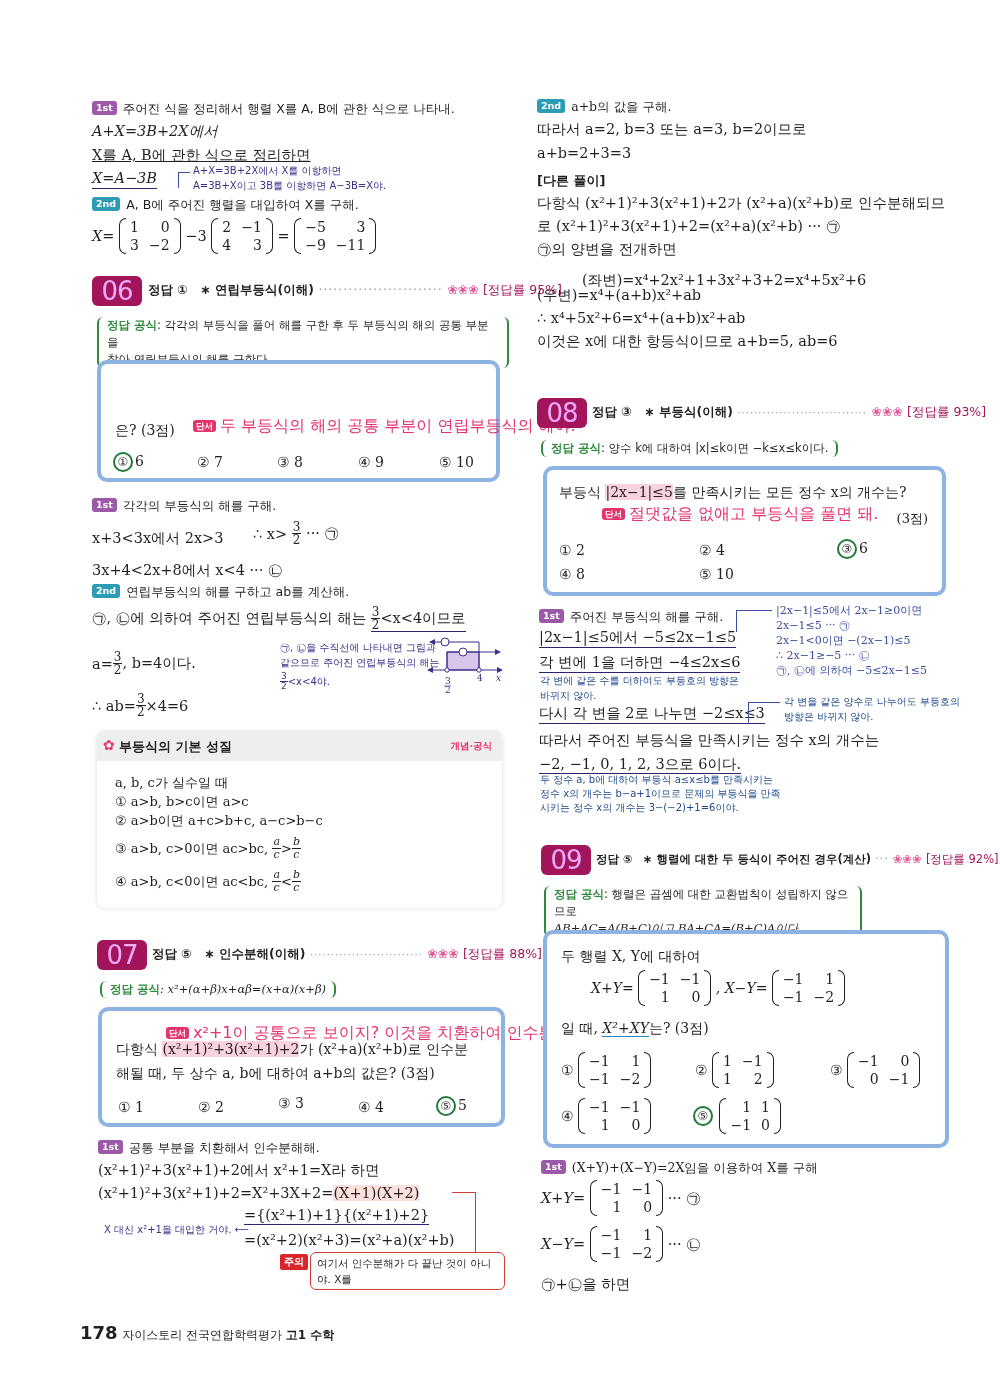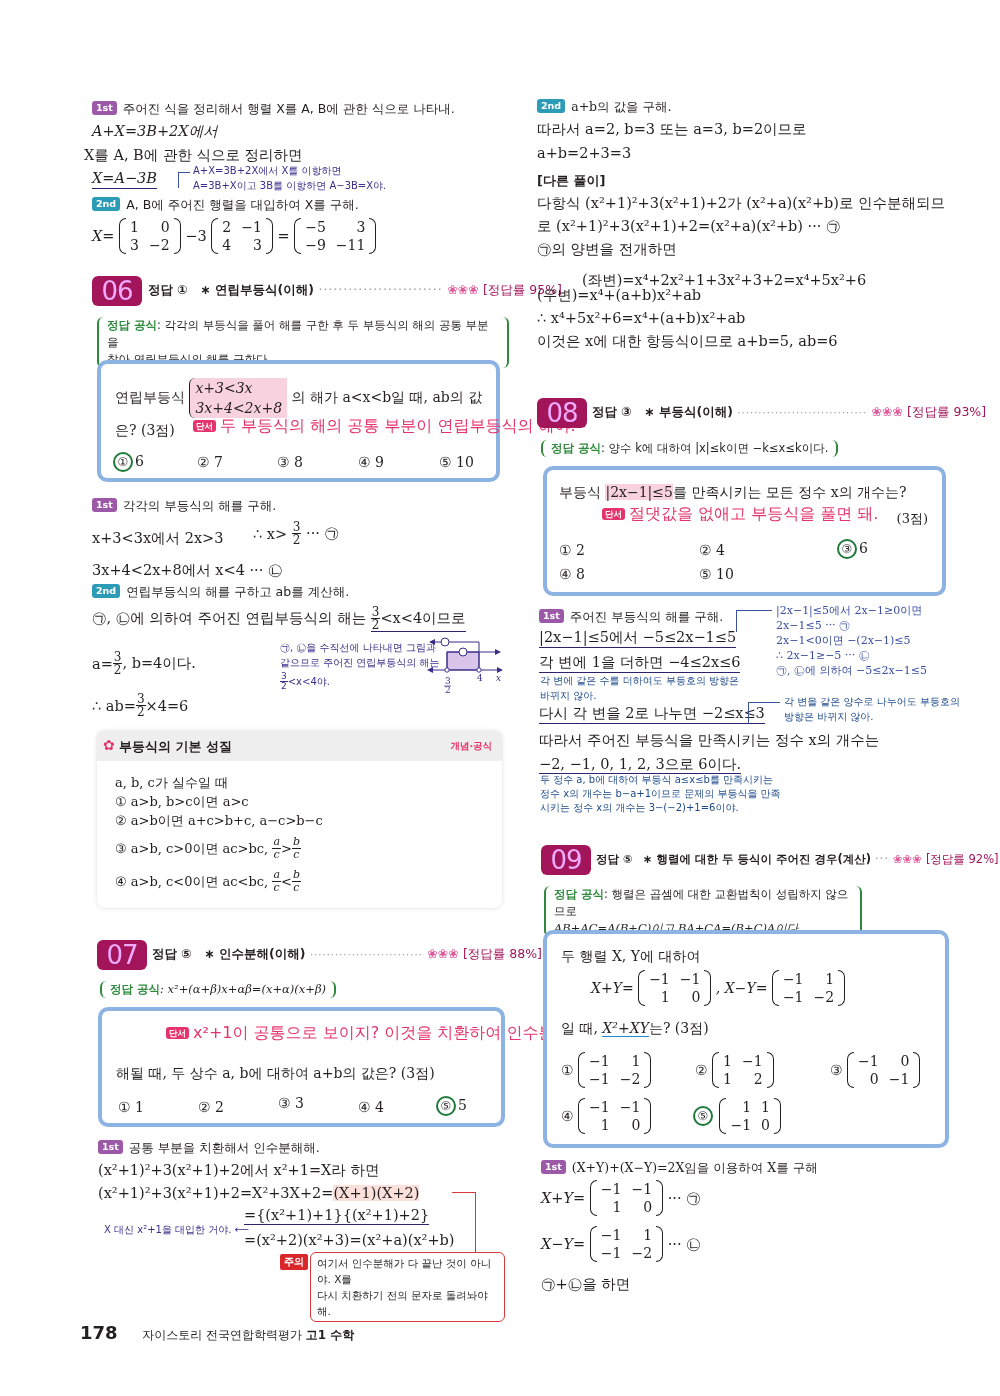--- a/index.html
+++ b/index.html
@@ -62,34 +62,34 @@
   .frac span { display: block; }
   .frac .num { border-bottom: 1px solid #231f20; padding: 0 1px; }
   .concept {
     position: absolute; border-radius: 8px; box-shadow: 0 0 4px rgba(0,0,0,0.15); background: #fff; overflow: hidden;
   }
   .concept-head { background: #eeeeee; height: 30px; position: relative; }
   .caution { position: absolute; border: 1.5px solid #d33a3a; border-radius: 6px; background: #fff; padding: 2px 6px; font-family: "DejaVu Sans", sans-serif; font-size: 10.5px; line-height: 16px; }
   .caution-tag { position: absolute; background: #d8262b; color: #fff; font-family:"DejaVu Sans",sans-serif; font-weight:bold; font-size:10px; padding: 1px 4px; border-radius: 2px;}
   .footer { position: absolute; left: 80px; top: 1322px; font-family: "DejaVu Sans", sans-serif; white-space: nowrap; }
   .footer .pg { font-weight: bold; font-size: 18px; }
-  .footer .bk { font-size: 12px; margin-left: 20px; }
+  .footer .bk { font-size: 12px; margin-left: 0; }
   .footer .bk b { font-weight: bold; }
   .connector { position: absolute; border-color: #3b4fa0; border-style: solid; border-width: 0; }
 </style>
 </head>
 <body>
 
 <div>
 
   <div class="line sans step-label" style="left:92px;top:99px;">
     <span class="tag tag-1st">1st</span><span>주어진 식을 정리해서 행렬 X를 A, B에 관한 식으로 나타내.</span>
   </div>
   <div class="line" style="left:92px;top:121px;font-style:italic;">A+X=3B+2X에서</div>
-  <div class="line" style="left:84px;top:145px;">X를 A, B에 관한 식으로 정리하면</div>
+  <div class="line" style="left:92px;top:145px;text-decoration:underline;">X를 A, B에 관한 식으로 정리하면</div>
   <div class="line ul" style="left:92px;top:168px;font-style:italic;">X=A−3B</div>
   <div class="connector" style="left:178px;top:172px;width:12px;height:16px;border-top-width:1px;border-left-width:1px;"></div>
   <div class="abs note-purple" style="left:193px;top:163px;">
     <div>A+X=3B+2X에서 X를 이항하면</div>
     <div>A=3B+X이고 3B를 이항하면 A−3B=X야.</div>
   </div>
   <div class="line sans step-label" style="left:92px;top:195px;">
     <span class="tag tag-2nd">2nd</span><span>A, B에 주어진 행렬을 대입하여 X를 구해.</span>
   </div>
   <div class="abs" style="left:92px;top:218px;white-space:nowrap;font-size:14.5px;">
@@ -140,28 +140,20 @@
     <span style="margin-left:8px;">∗ 연립부등식(이해)</span>
     <span class="dots">·························</span>
     <span class="stars">❀❀❀</span>
     <span class="rate">[정답률 95%]</span>
   </div>
   <div class="formula-box" style="left:97px;top:317px;width:412px;">
     <div><span class="lbl">정답 공식</span><span>: 각각의 부등식을 풀어 해를 구한 후 두 부등식의 해의 공통 부분을</span></div>
     <div>찾아 연립부등식의 해를 구한다.</div>
   </div>
   <div class="qbox" style="left:97px;top:360px;width:403px;height:122px;">
-    <div class="abs" style="left:14px;top:14px;white-space:nowrap;font-size:14px;">
-      <span style="vertical-align:middle;">연립부등식</span>
-      <span class="pink-hl" style="display:inline-block;vertical-align:middle;border-left:1.5px solid #231f20;padding:0 5px 0 5px;border-radius:6px 0 0 6px;font-style:italic;line-height:20px;">
-        <div>x+3&lt;3x</div>
-        <div>3x+4&lt;2x+8</div>
-      </span>
-      <span style="vertical-align:middle;">의 해가 a&lt;x&lt;b일 때, ab의 값</span>
-    </div>
     <div class="abs" style="left:14px;top:58px;font-size:14px;">은? (3점)</div>
     <div class="abs" style="left:92px;top:52px;white-space:nowrap;">
       <span class="tag tag-hint">단서</span><span class="hint-text">두 부등식의 해의 공통 부분이 연립부등식의 해야.</span>
     </div>
     <div class="choice" style="left:12px;top:88px;"><span class="circled-answer" style="font-size:12px;">①</span><span>6</span></div>
     <div class="choice" style="left:96px;top:90px;">② 7</div>
     <div class="choice" style="left:176px;top:90px;">③ 8</div>
     <div class="choice" style="left:257px;top:90px;">④ 9</div>
     <div class="choice" style="left:338px;top:90px;">⑤ 10</div>
   </div>
@@ -241,41 +233,44 @@
     <span class="stars">❀❀❀</span>
     <span class="rate">[정답률 88%]</span>
   </div>
   <div class="formula-box" style="left:100px;top:981px;">
     <span class="lbl">정답 공식</span><span style="font-family:'DejaVu Serif',serif;font-style:italic;">: x²+(α+β)x+αβ=(x+α)(x+β)</span>
   </div>
   <div class="qbox" style="left:98px;top:1007px;width:407px;height:120px;">
     <div class="abs" style="left:64px;top:12px;white-space:nowrap;">
       <span class="tag tag-hint">단서</span><span class="hint-text">x²+1이 공통으로 보이지? 이것을 치환하여 인수분해해봐.</span>
     </div>
+    <div class="abs" style="left:14px;top:30px;white-space:nowrap;font-size:14px;">
+      <span>다항식</span>
+      <span class="pink-hl">(x²+1)²+3(x²+1)+2</span><span>가 (x²+a)(x²+b)로 인수분</span>
+    </div>
     <div class="abs" style="left:14px;top:54px;white-space:nowrap;font-size:14px;">해될 때, 두 상수 a, b에 대하여 a+b의 값은? (3점)</div>
     <div class="choice" style="left:16px;top:88px;">① 1</div>
     <div class="choice" style="left:96px;top:88px;">② 2</div>
     <div class="choice" style="left:176px;top:84px;">③ 3</div>
     <div class="choice" style="left:256px;top:88px;">④ 4</div>
     <div class="choice" style="left:334px;top:85px;"><span class="circled-answer" style="font-size:12px;">⑤</span><span>5</span></div>
   </div>
 
   <div class="line sans step-label" style="left:98px;top:1138px;">
     <span class="tag tag-1st">1st</span><span>공통 부분을 치환해서 인수분해해.</span>
   </div>
   <div class="line" style="left:98px;top:1160px;">(x²+1)²+3(x²+1)+2에서 x²+1=X라 하면</div>
   <div class="line" style="left:98px;top:1183px;"><span>(x²+1)²+3(x²+1)+2=X²+3X+2=</span><span class="pink-hl" style="background:#fbe0dc;">(X+1)(X+2)</span></div>
   <div class="connector" style="left:452px;top:1192px;width:24px;height:70px;border-top-width:1px;border-right-width:1px;border-color:#d33a3a;"></div>
   <div class="line" style="left:244px;top:1206px;border-bottom:1.5px solid #2b2270;line-height:18px;">={(x²+1)+1}{(x²+1)+2}</div>
   <div class="line" style="left:244px;top:1230px;">=(x²+2)(x²+3)=(x²+a)(x²+b)</div>
   <div class="abs note-purple" style="left:104px;top:1222px;white-space:nowrap;"><span>X 대신 x²+1을 대입한 거야.</span> <span style="color:#3b2e8a;">⟵</span></div>
   <div class="caution-tag" style="left:280px;top:1254px;">주의</div>
   <div class="caution" style="left:310px;top:1252px;width:195px;">
     <div>여기서 인수분해가 다 끝난 것이 아니야. X를</div>
-    <div>다시 치환하기 전의 문자로 돌려놔야 해.</div>
   </div>
 </div>
 
 <div>
   <div class="line sans step-label" style="left:537px;top:97px;">
     <span class="tag tag-2nd">2nd</span><span style="font-family:'DejaVu Serif',serif;">a+b의 값을 구해.</span>
   </div>
   <div class="line" style="left:537px;top:119px;">따라서 a=2, b=3 또는 a=3, b=2이므로</div>
   <div class="line" style="left:537px;top:143px;">a+b=2+3=3</div>
   <div class="line sans" style="left:537px;top:171px;font-weight:bold;font-size:13px;">[다른 풀이]</div>

